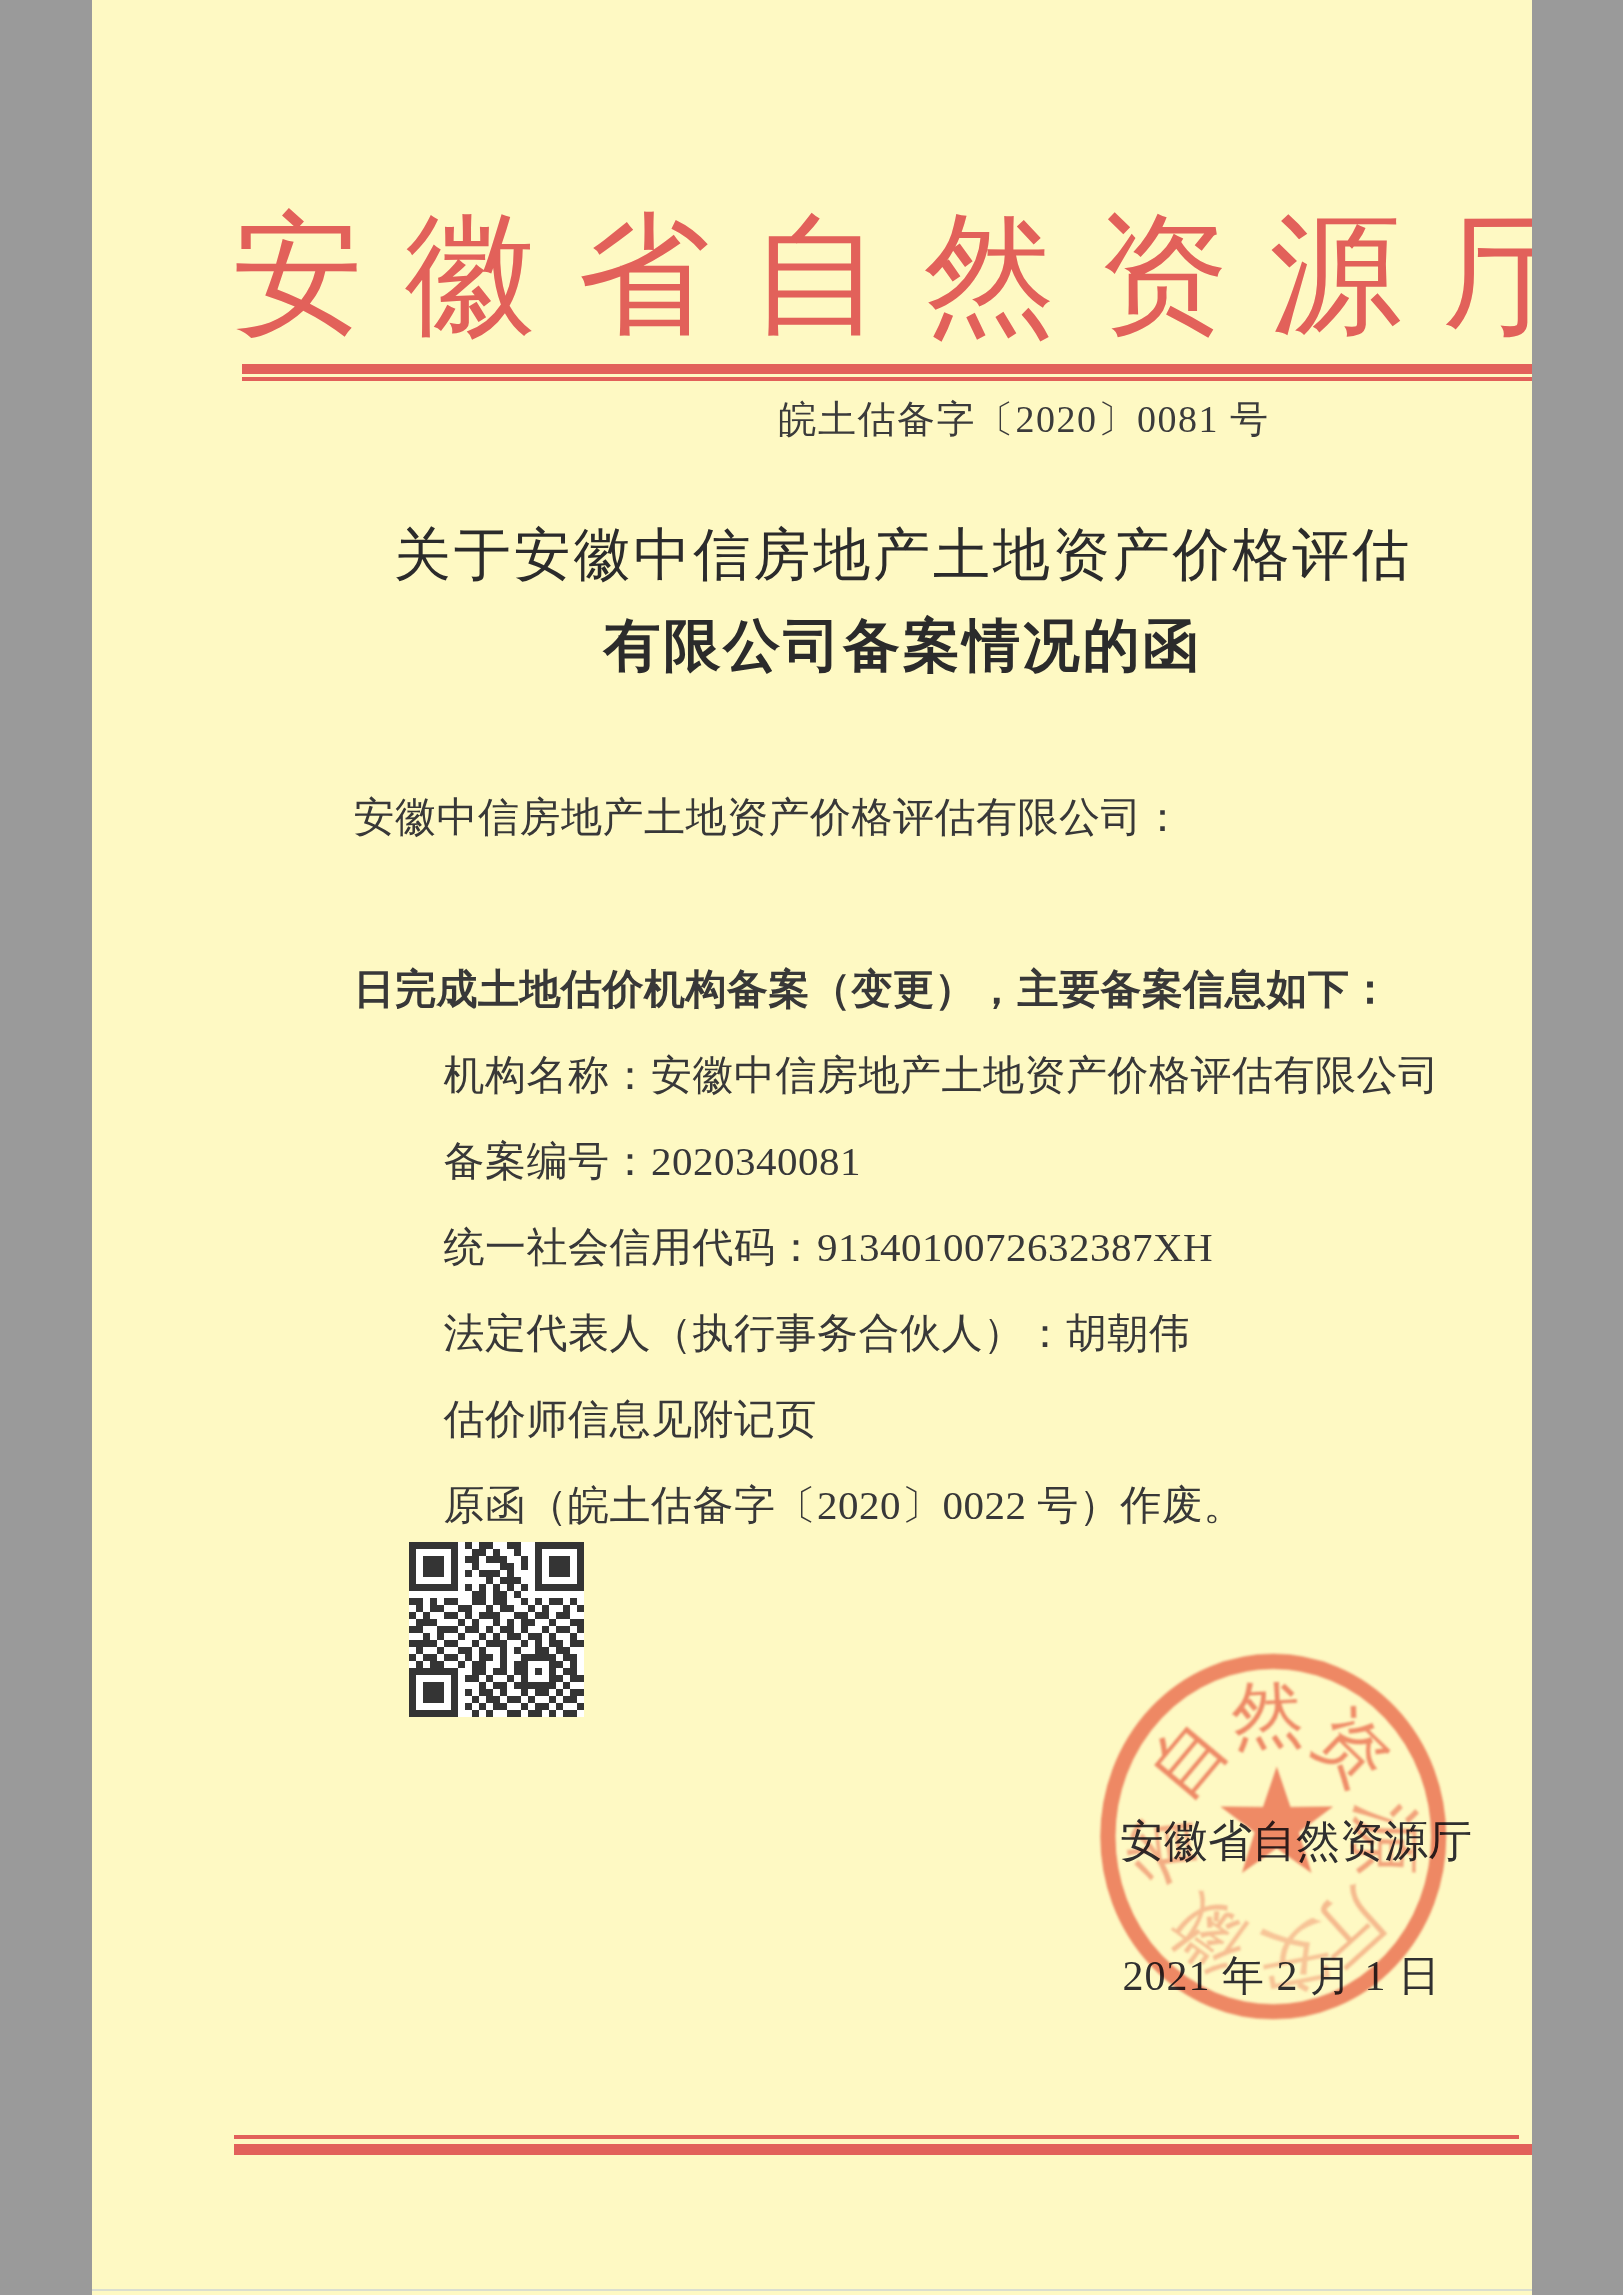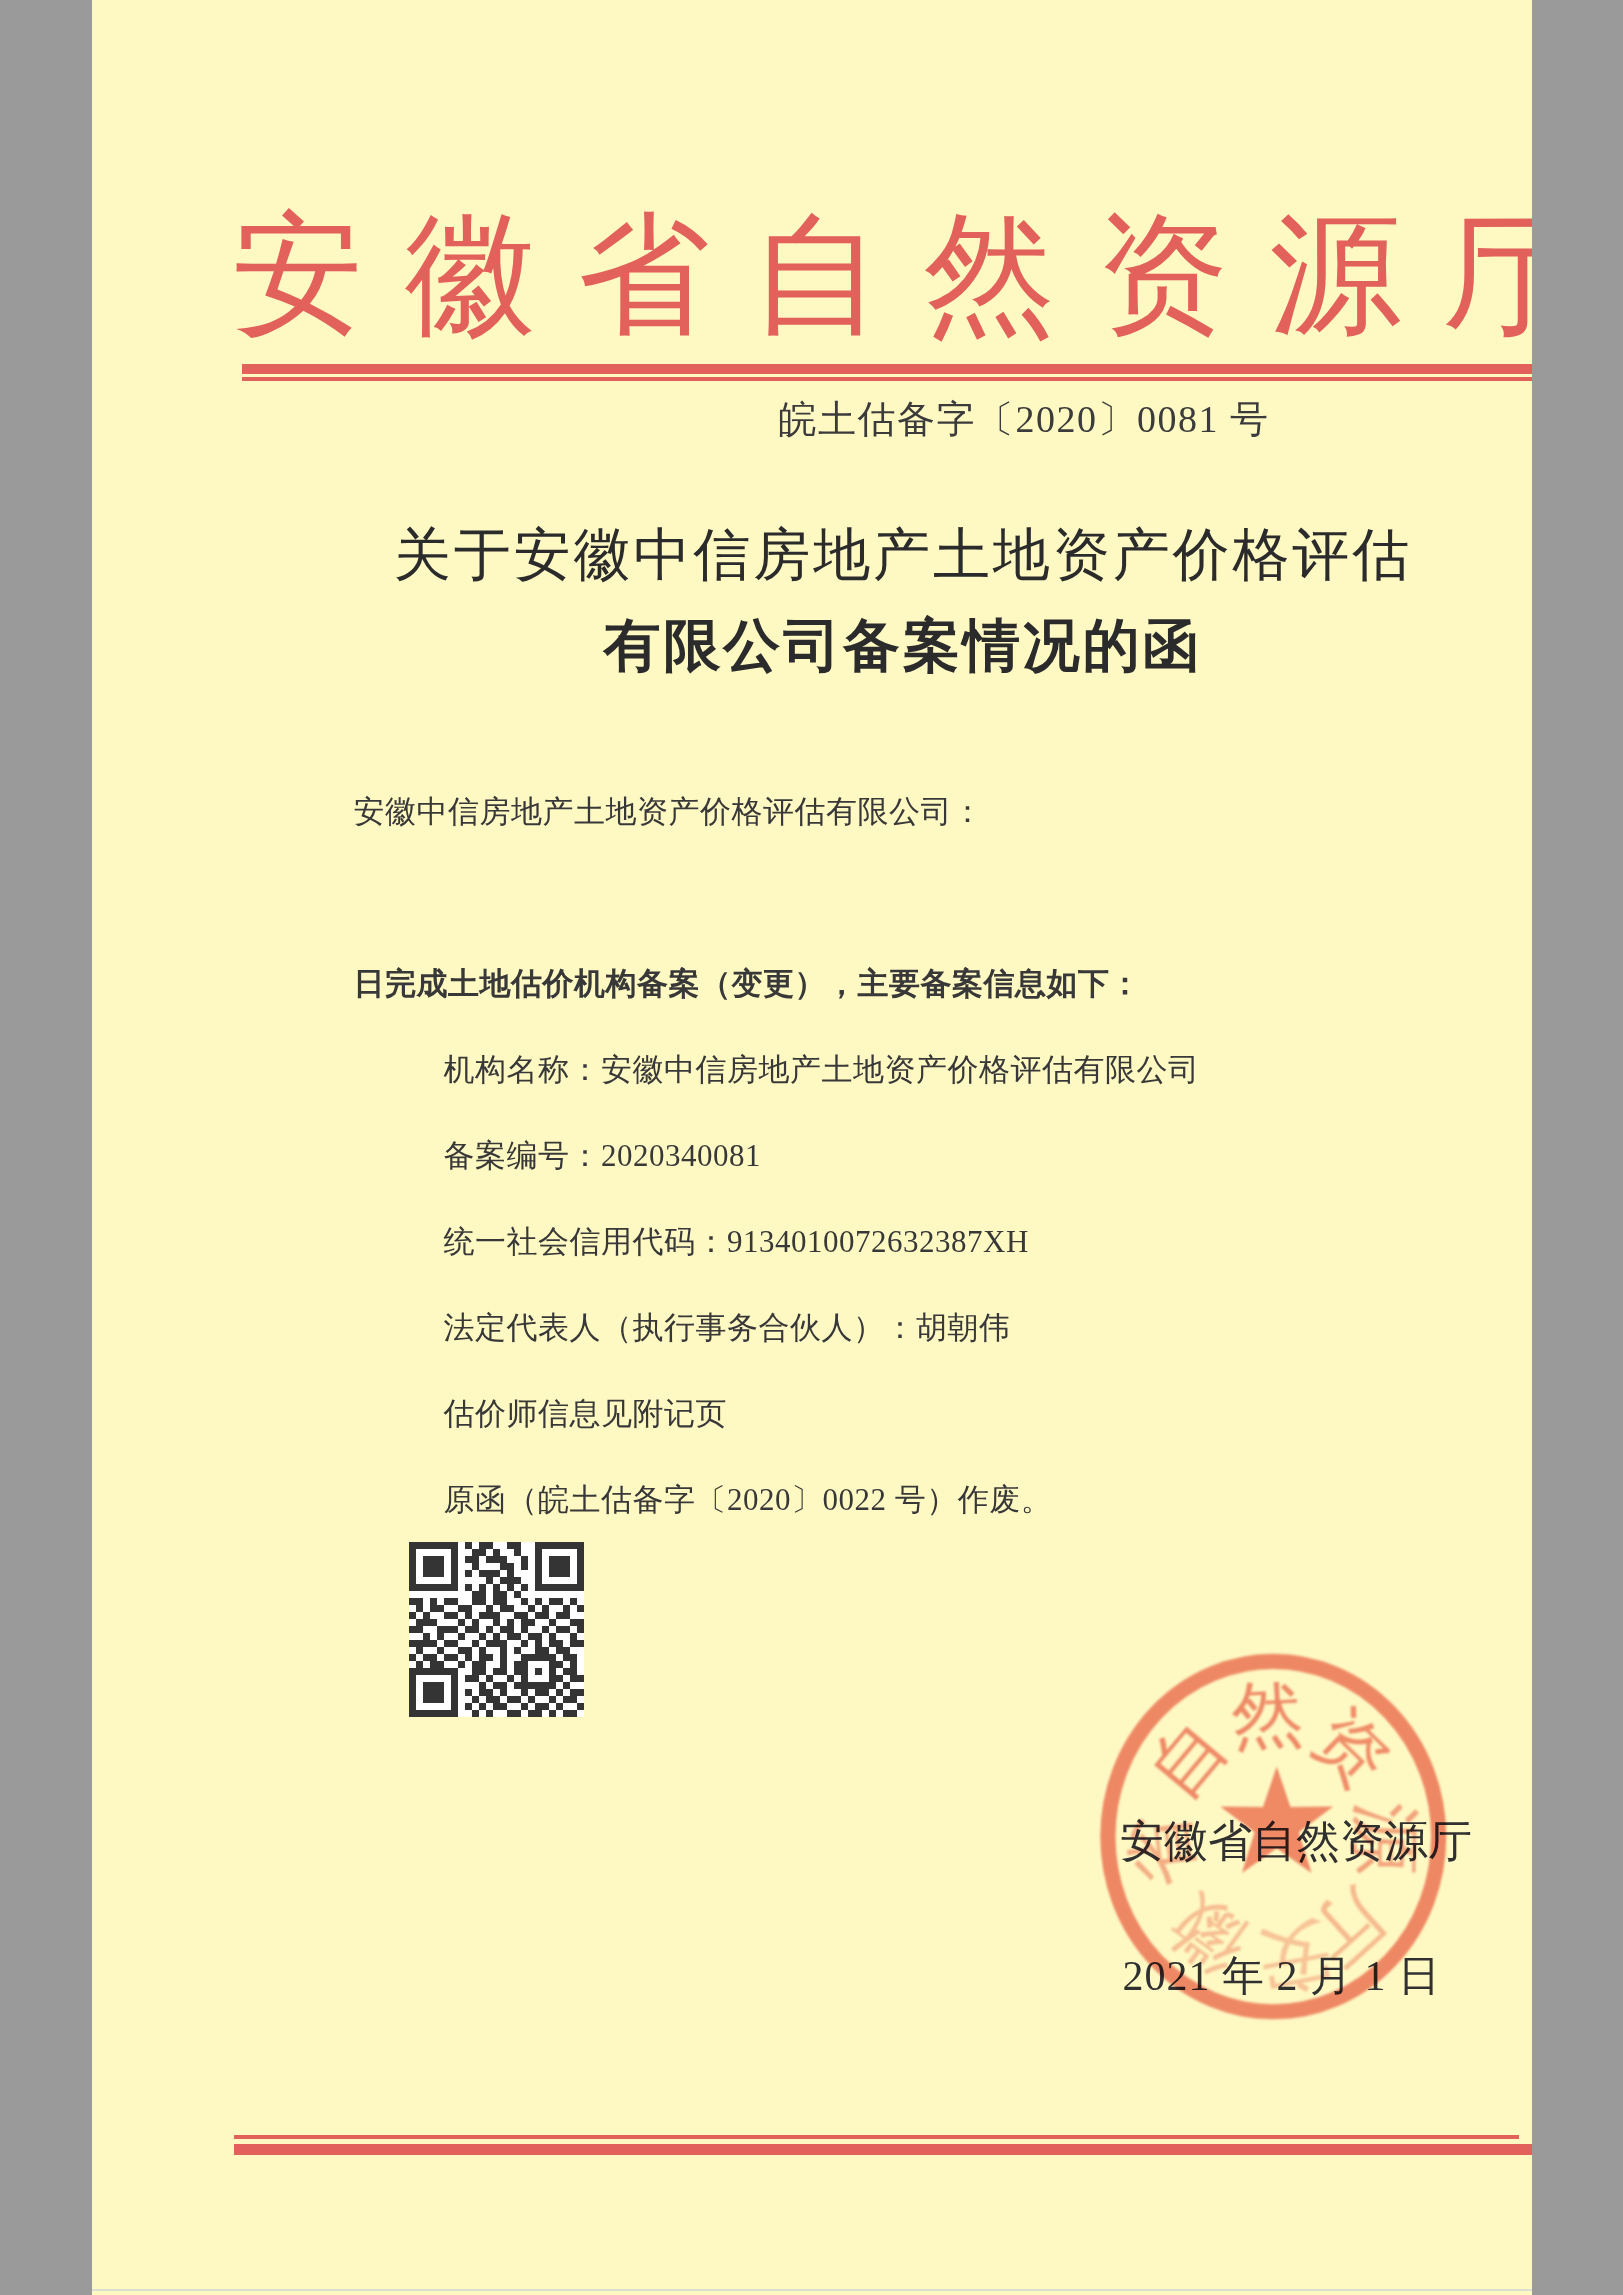--- a/index.html
+++ b/index.html
@@ -40,21 +40,21 @@
     left:0;width:1623px;text-align:center;
     font-size:57px;line-height:1;font-weight:500;
     letter-spacing:2.9px;color:#2b2b2b;white-space:nowrap;
   }
   .doc-title.l1{top:526px;}
   .doc-title.l2{top:617px;font-weight:bold;}
 
   
   .bodyline{
     left:262px;width:1204px;
-    font-size:31px;line-height:1.05;
+    font-size:41px;line-height:1.05;
     letter-spacing:0.5px;color:#383838;
     white-space:nowrap;
   }
   .indent{padding-left:90px;}
   .justify{
     white-space:normal;
     text-align:justify;text-align-last:justify;
   }
   .t-salut{top:796px;}
   .t-p1{top:882px;}

